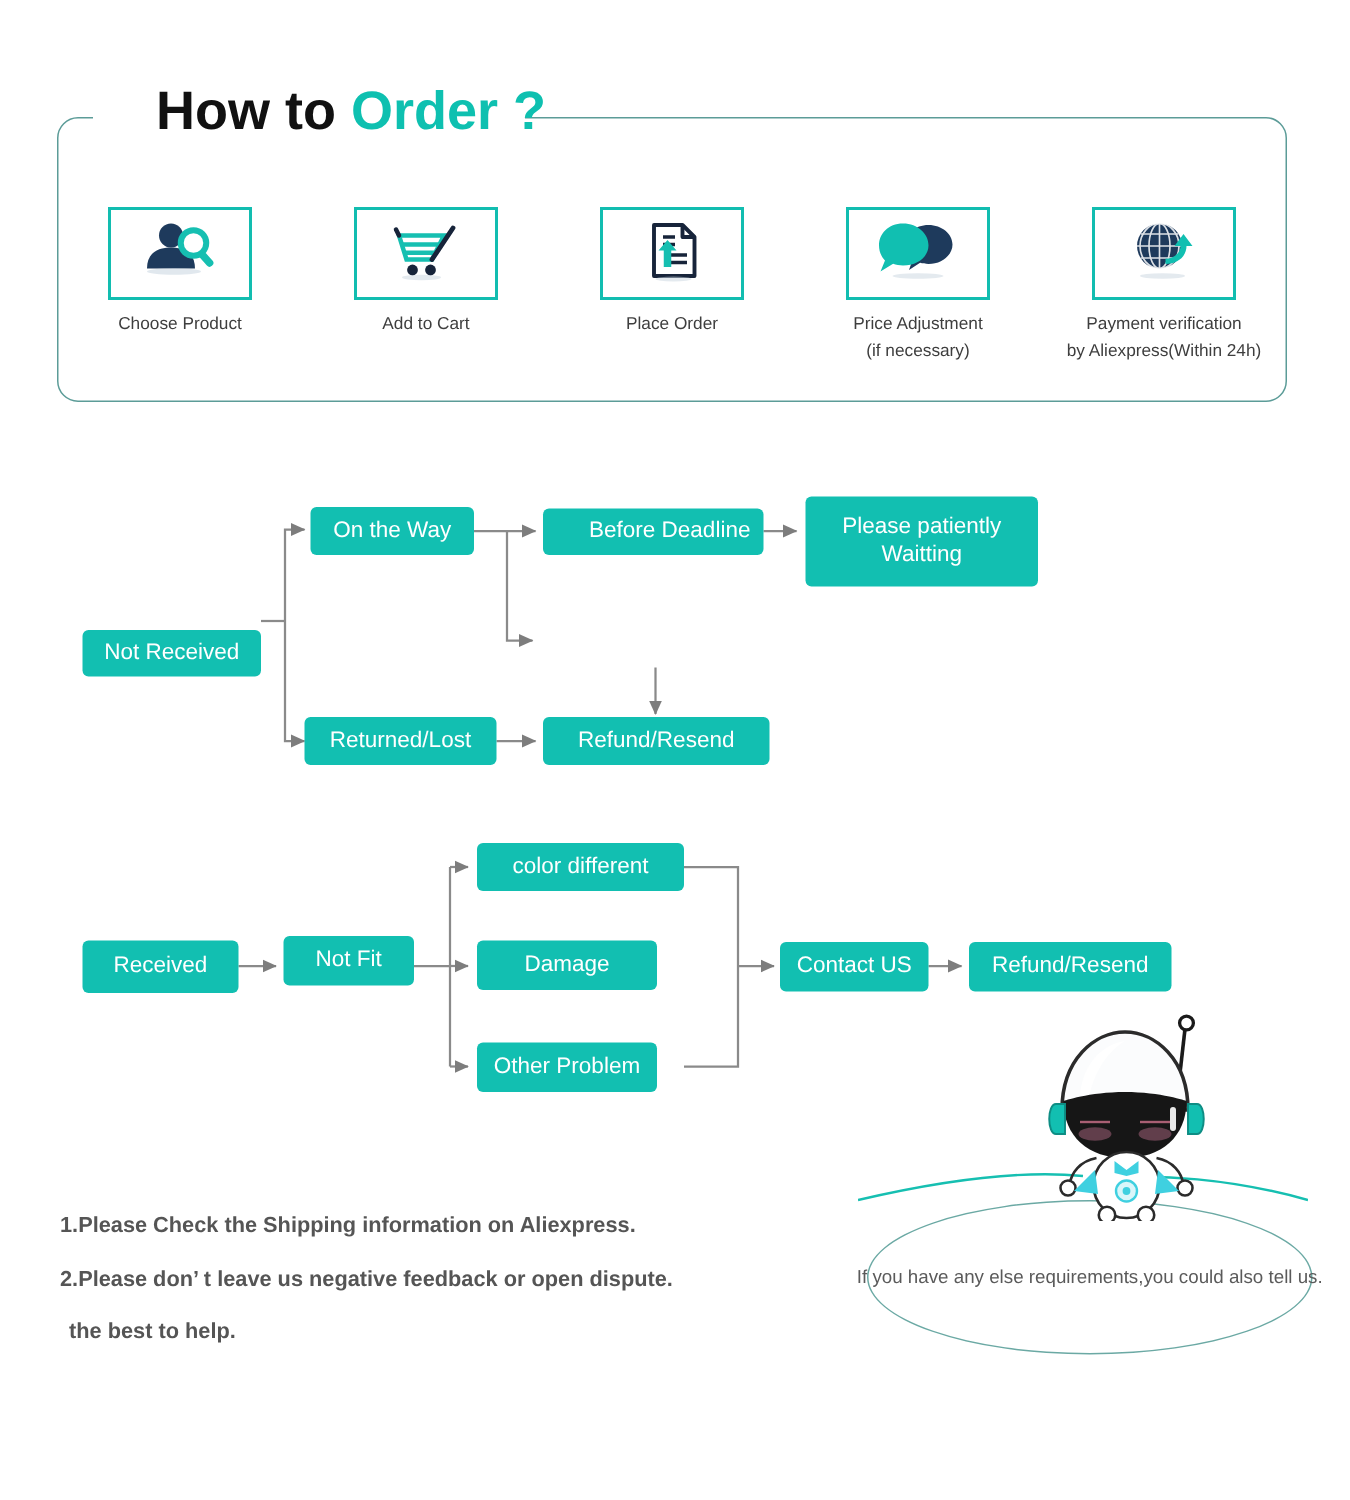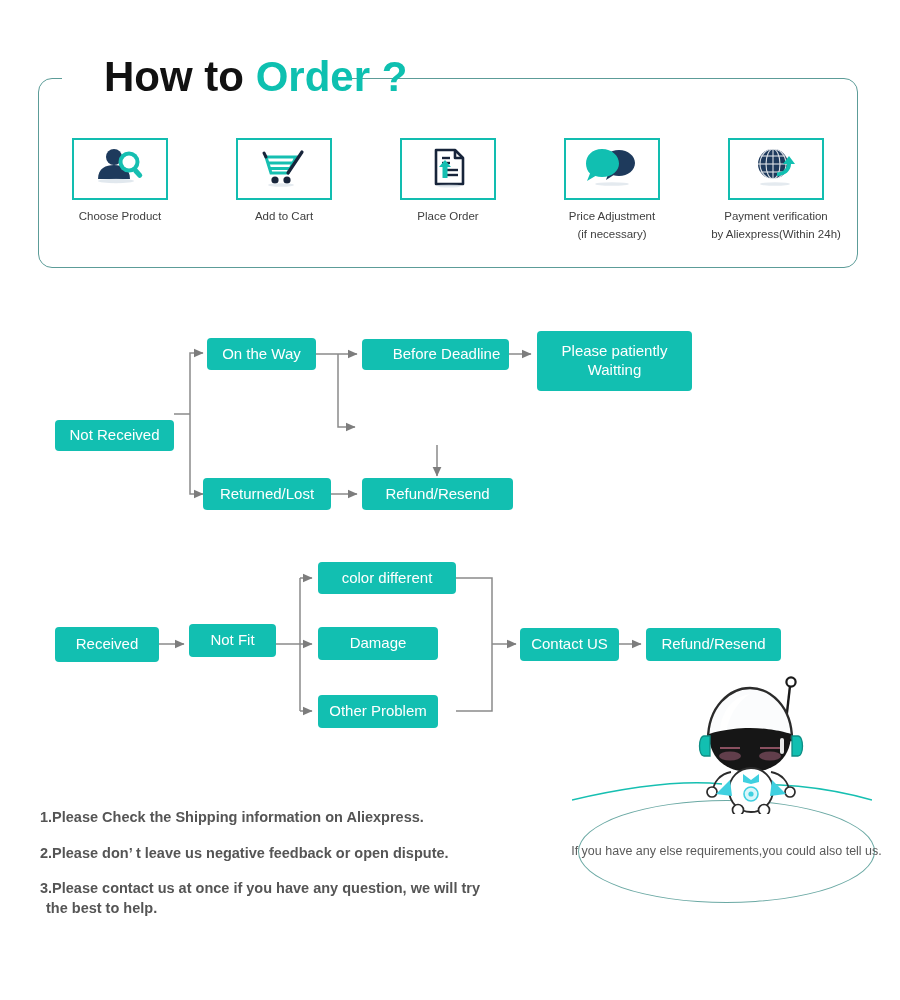--- a/index.html
+++ b/index.html
@@ -17,21 +17,21 @@
   .order-panel{
     position:absolute;left:38px;top:78px;width:820px;height:190px;
     border:1.5px solid #5c9c98;border-radius:14px;box-sizing:border-box;
   }
   .panel-notch{
     position:absolute;left:62px;top:70px;width:288px;height:18px;
     background:#ffffff;
   }
   .title{
     position:absolute;left:104px;top:56px;
-    font-size:42px;font-weight:bold;letter-spacing:0px;
+    font-size:36px;font-weight:bold;letter-spacing:0px;
     white-space:nowrap;line-height:1;
   }
   .title .t-black{color:#111111;font-family:"Liberation Sans",sans-serif;}
   .title .t-teal{color:#0ec0b0;}
 
   .icon-row{
     position:absolute;left:38px;top:138px;width:820px;height:120px;
     display:flex;justify-content:space-around;align-items:flex-start;
   }
   .icon-cell{width:160px;display:flex;flex-direction:column;align-items:center;}
@@ -257,21 +257,20 @@
   <div class="node" style="left:646px;top:628px;width:135px;height:33px;">Refund/Resend</div>
 
   <div class="notes">
     <div class="note">
       <span>1.Please Check the Shipping information on Aliexpress.</span>
     </div>
     <div class="note">
       <span>2.Please don’ t leave us negative feedback or open dispute.</span>
     </div>
     <div class="note">
-      <span>3.Please contact us at once if you have any question, we will try</span>
       <span class="cont"> the best to help.</span>
     </div>
   </div>
 
   <svg class="swoosh" viewBox="0 0 300 60">
     <path d="M0 40 C60 26 110 20 150 24" stroke="#16bfb1" stroke-width="1.6" fill="none"></path>
     <path d="M160 26 C200 22 250 26 300 40" stroke="#16bfb1" stroke-width="1.6" fill="none"></path>
   </svg>
 
   <div class="bubble">

